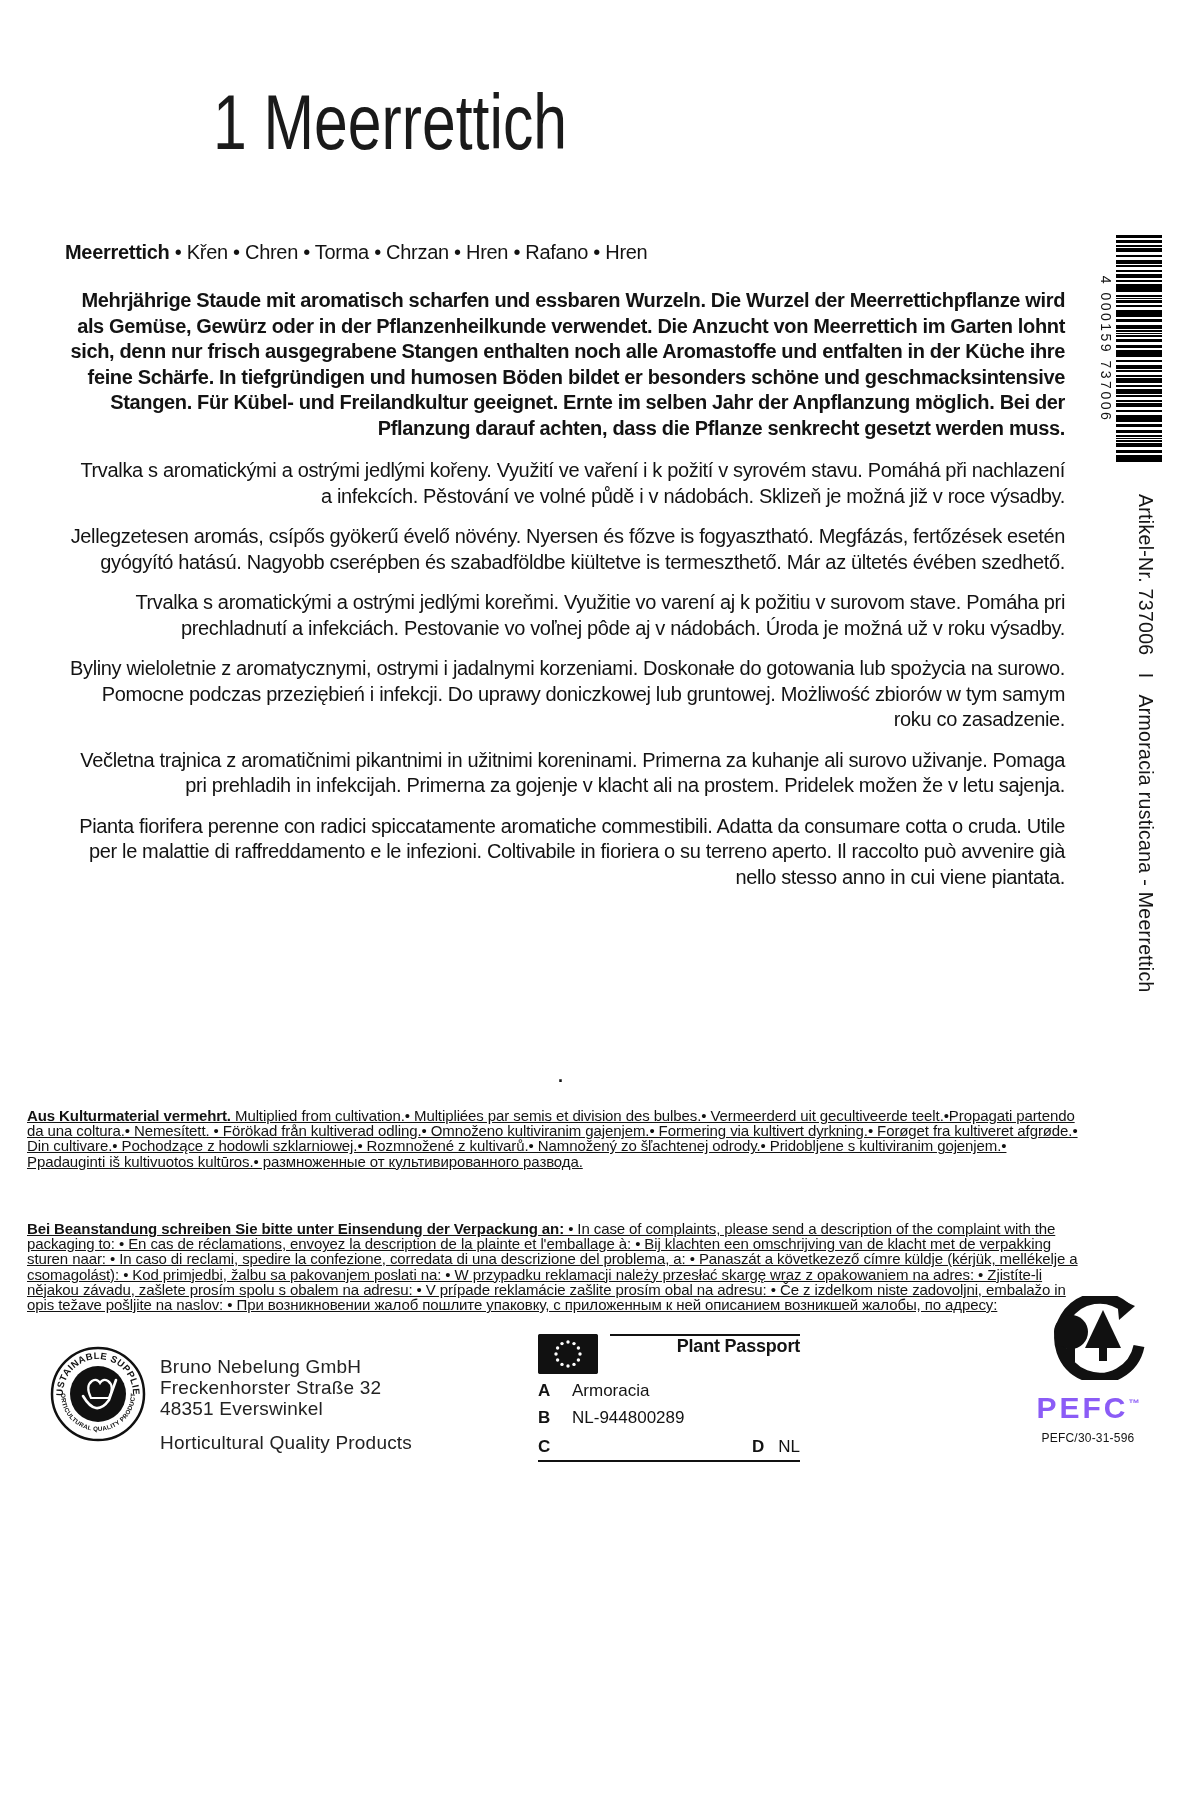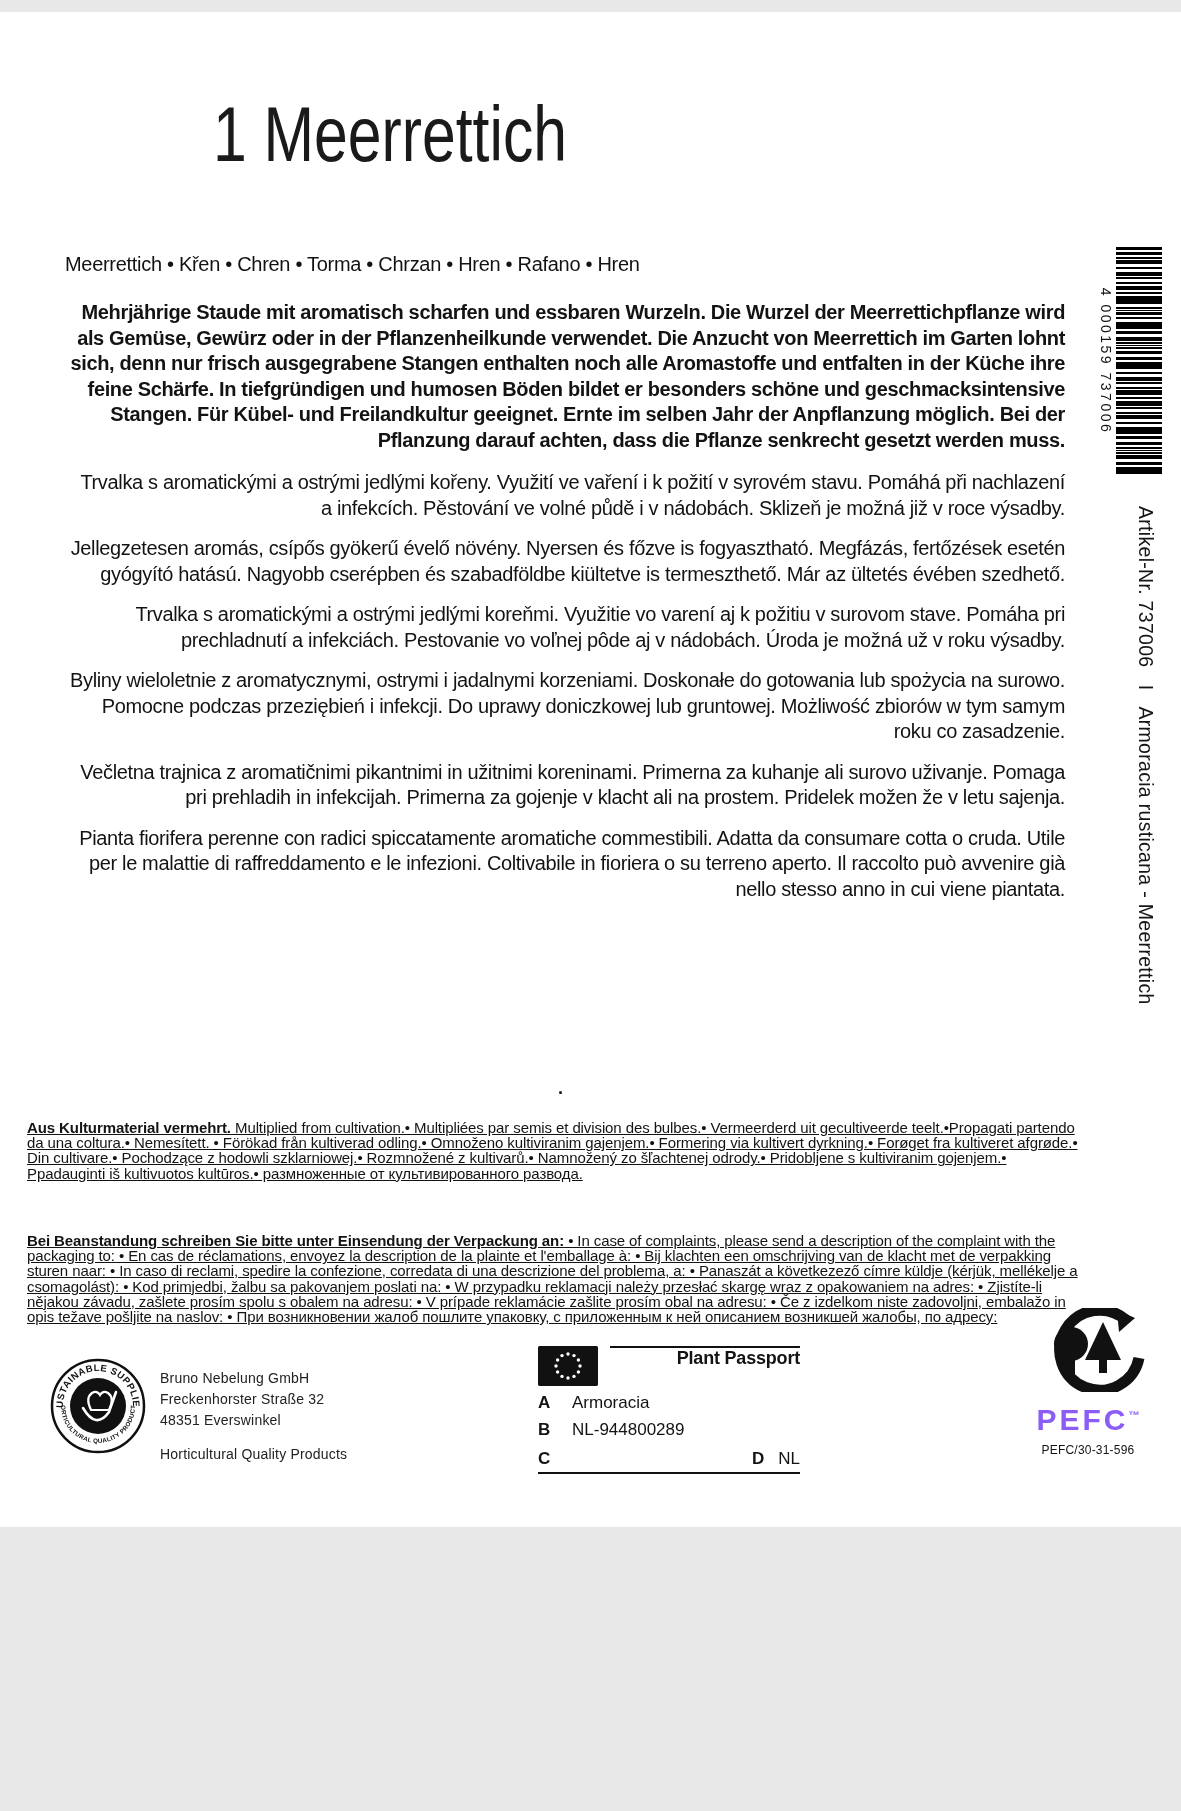--- a/index.html
+++ b/index.html
@@ -1,41 +1,41 @@
 <!DOCTYPE html>
 <html><head>
 <meta charset="utf-8">
 <style>
   html,body{margin:0;padding:0;background:#e8e8e8;}
   .sheet{
-    position:relative;width:1181px;height:1515px;background:#fff;
+    position:relative;width:1181px;height:1811px;background:#fff;
     font-family:"Liberation Sans",sans-serif;color:#131313;overflow:hidden;
-    margin:12px auto;
+    margin:0 auto;
   }
   
   .title{
     position:absolute;left:120px;top:78px;width:540px;text-align:center;
     font-size:74px;font-weight:100;letter-spacing:0px;color:#1a1a1a;
     transform:scale(0.82,1.04);transform-origin:center top;white-space:nowrap;
   }
   
   .col{position:absolute;left:65px;top:241px;width:1000px;}
   .syn{font-size:20px;letter-spacing:-0.3px;margin:0 0 24px 0;}
-  .syn b{font-weight:400;}
+  .syn b{font-weight:700;}
   .para{font-size:20px;line-height:25.5px;letter-spacing:-0.35px;margin:0 0 15px 0;text-align:right;}
   .para.bold{font-weight:700;margin-bottom:17px;}
   
   .fine{position:absolute;left:27px;width:1058px;font-size:15px;line-height:15.2px;letter-spacing:-0.1px;text-decoration:underline;}
   .fine b{font-weight:700;}
   .fine1{top:1108px;}
   .fine2{top:1221px;}
   .stray-dot{position:absolute;left:558px;top:1066px;font-size:18px;font-weight:700;}
   
   .badge{position:absolute;left:50px;top:1346px;width:96px;height:96px;}
-  .address{position:absolute;left:160px;top:1356px;font-size:14px;line-height:21px;letter-spacing:0.2px;color:#222;}
+  .address{position:absolute;left:160px;top:1356px;font-size:19px;line-height:21px;letter-spacing:0.2px;color:#222;}
   .address .tagline{margin-top:13px;}
   .passport{position:absolute;left:538px;top:1334px;width:262px;}
   .pp-head{display:flex;align-items:flex-start;}
   .pp-flag{width:60px;height:40px;background:#111;border-radius:2px;flex:0 0 auto;}
   .pp-title{flex:1;margin-left:12px;border-top:2px solid #111;padding-top:0;
             text-align:right;font-weight:700;font-size:18px;letter-spacing:-0.2px;}
   .pp-row{display:flex;margin-top:7px;font-size:17px;align-items:baseline;}
   .pp-row .lab{font-weight:700;width:34px;}
   .pp-row-cd{display:flex;justify-content:space-between;align-items:baseline;
              border-bottom:2px solid #111;padding-bottom:3px;margin-top:9px;font-size:17px;}

